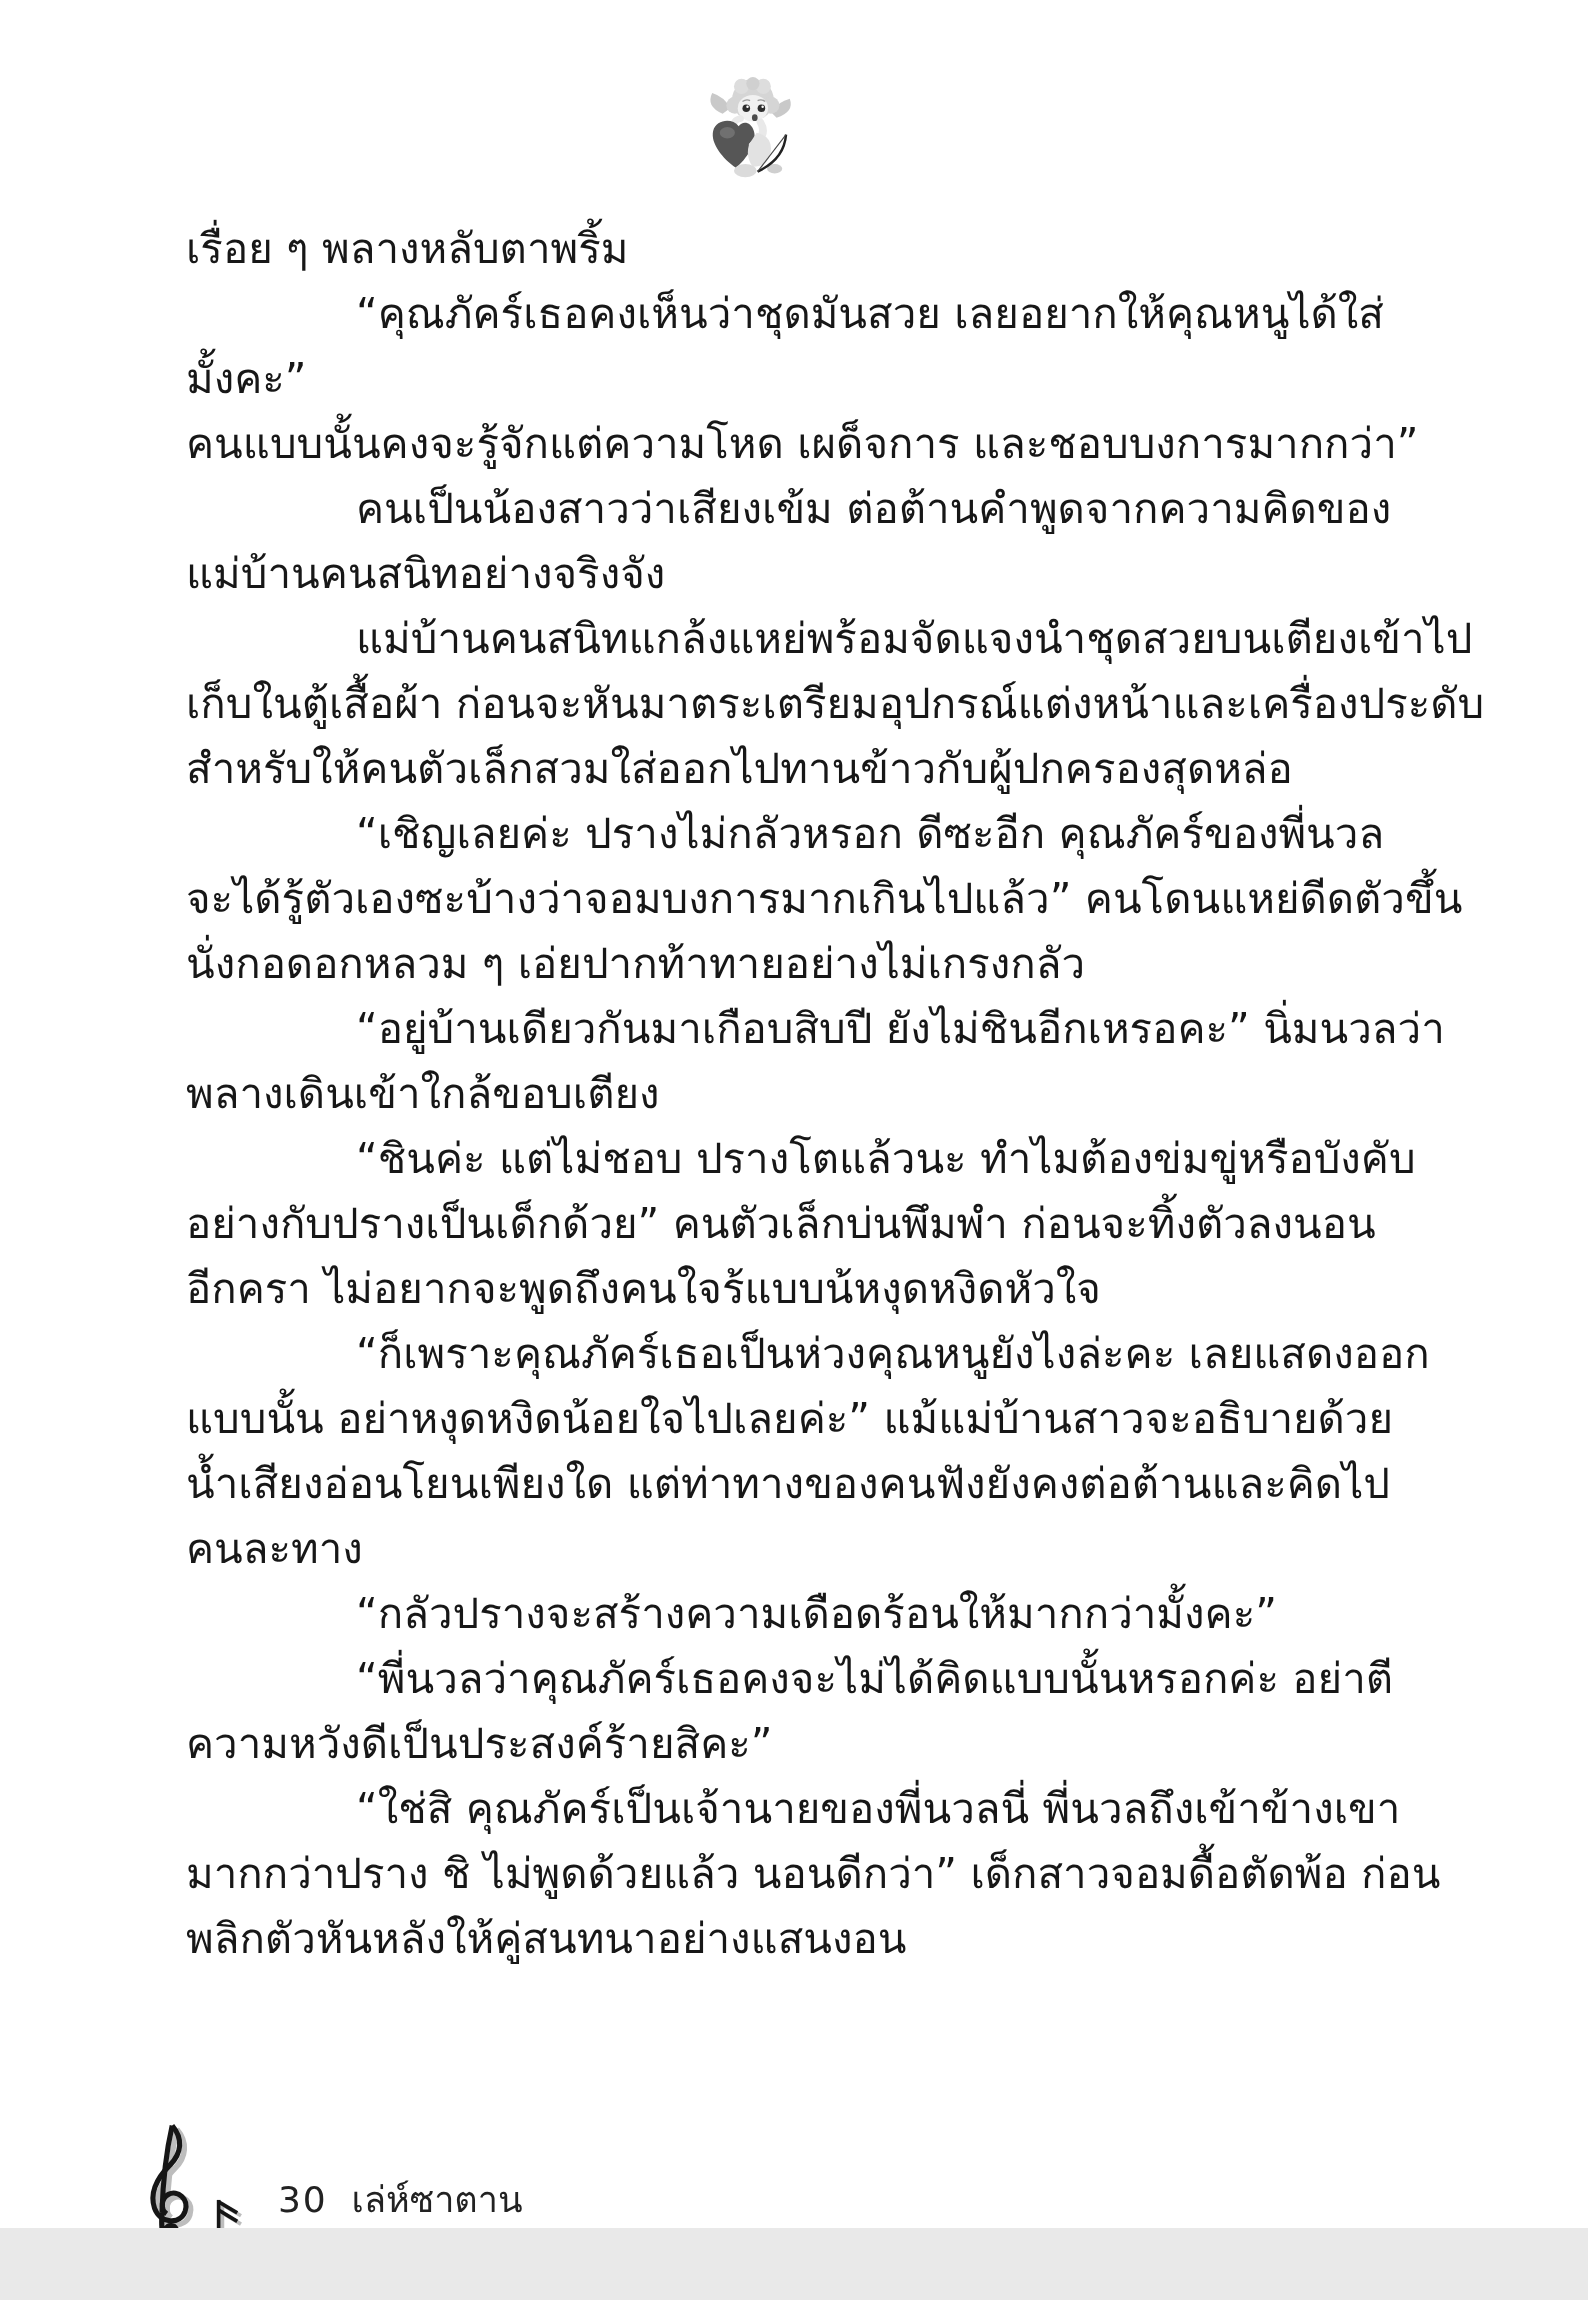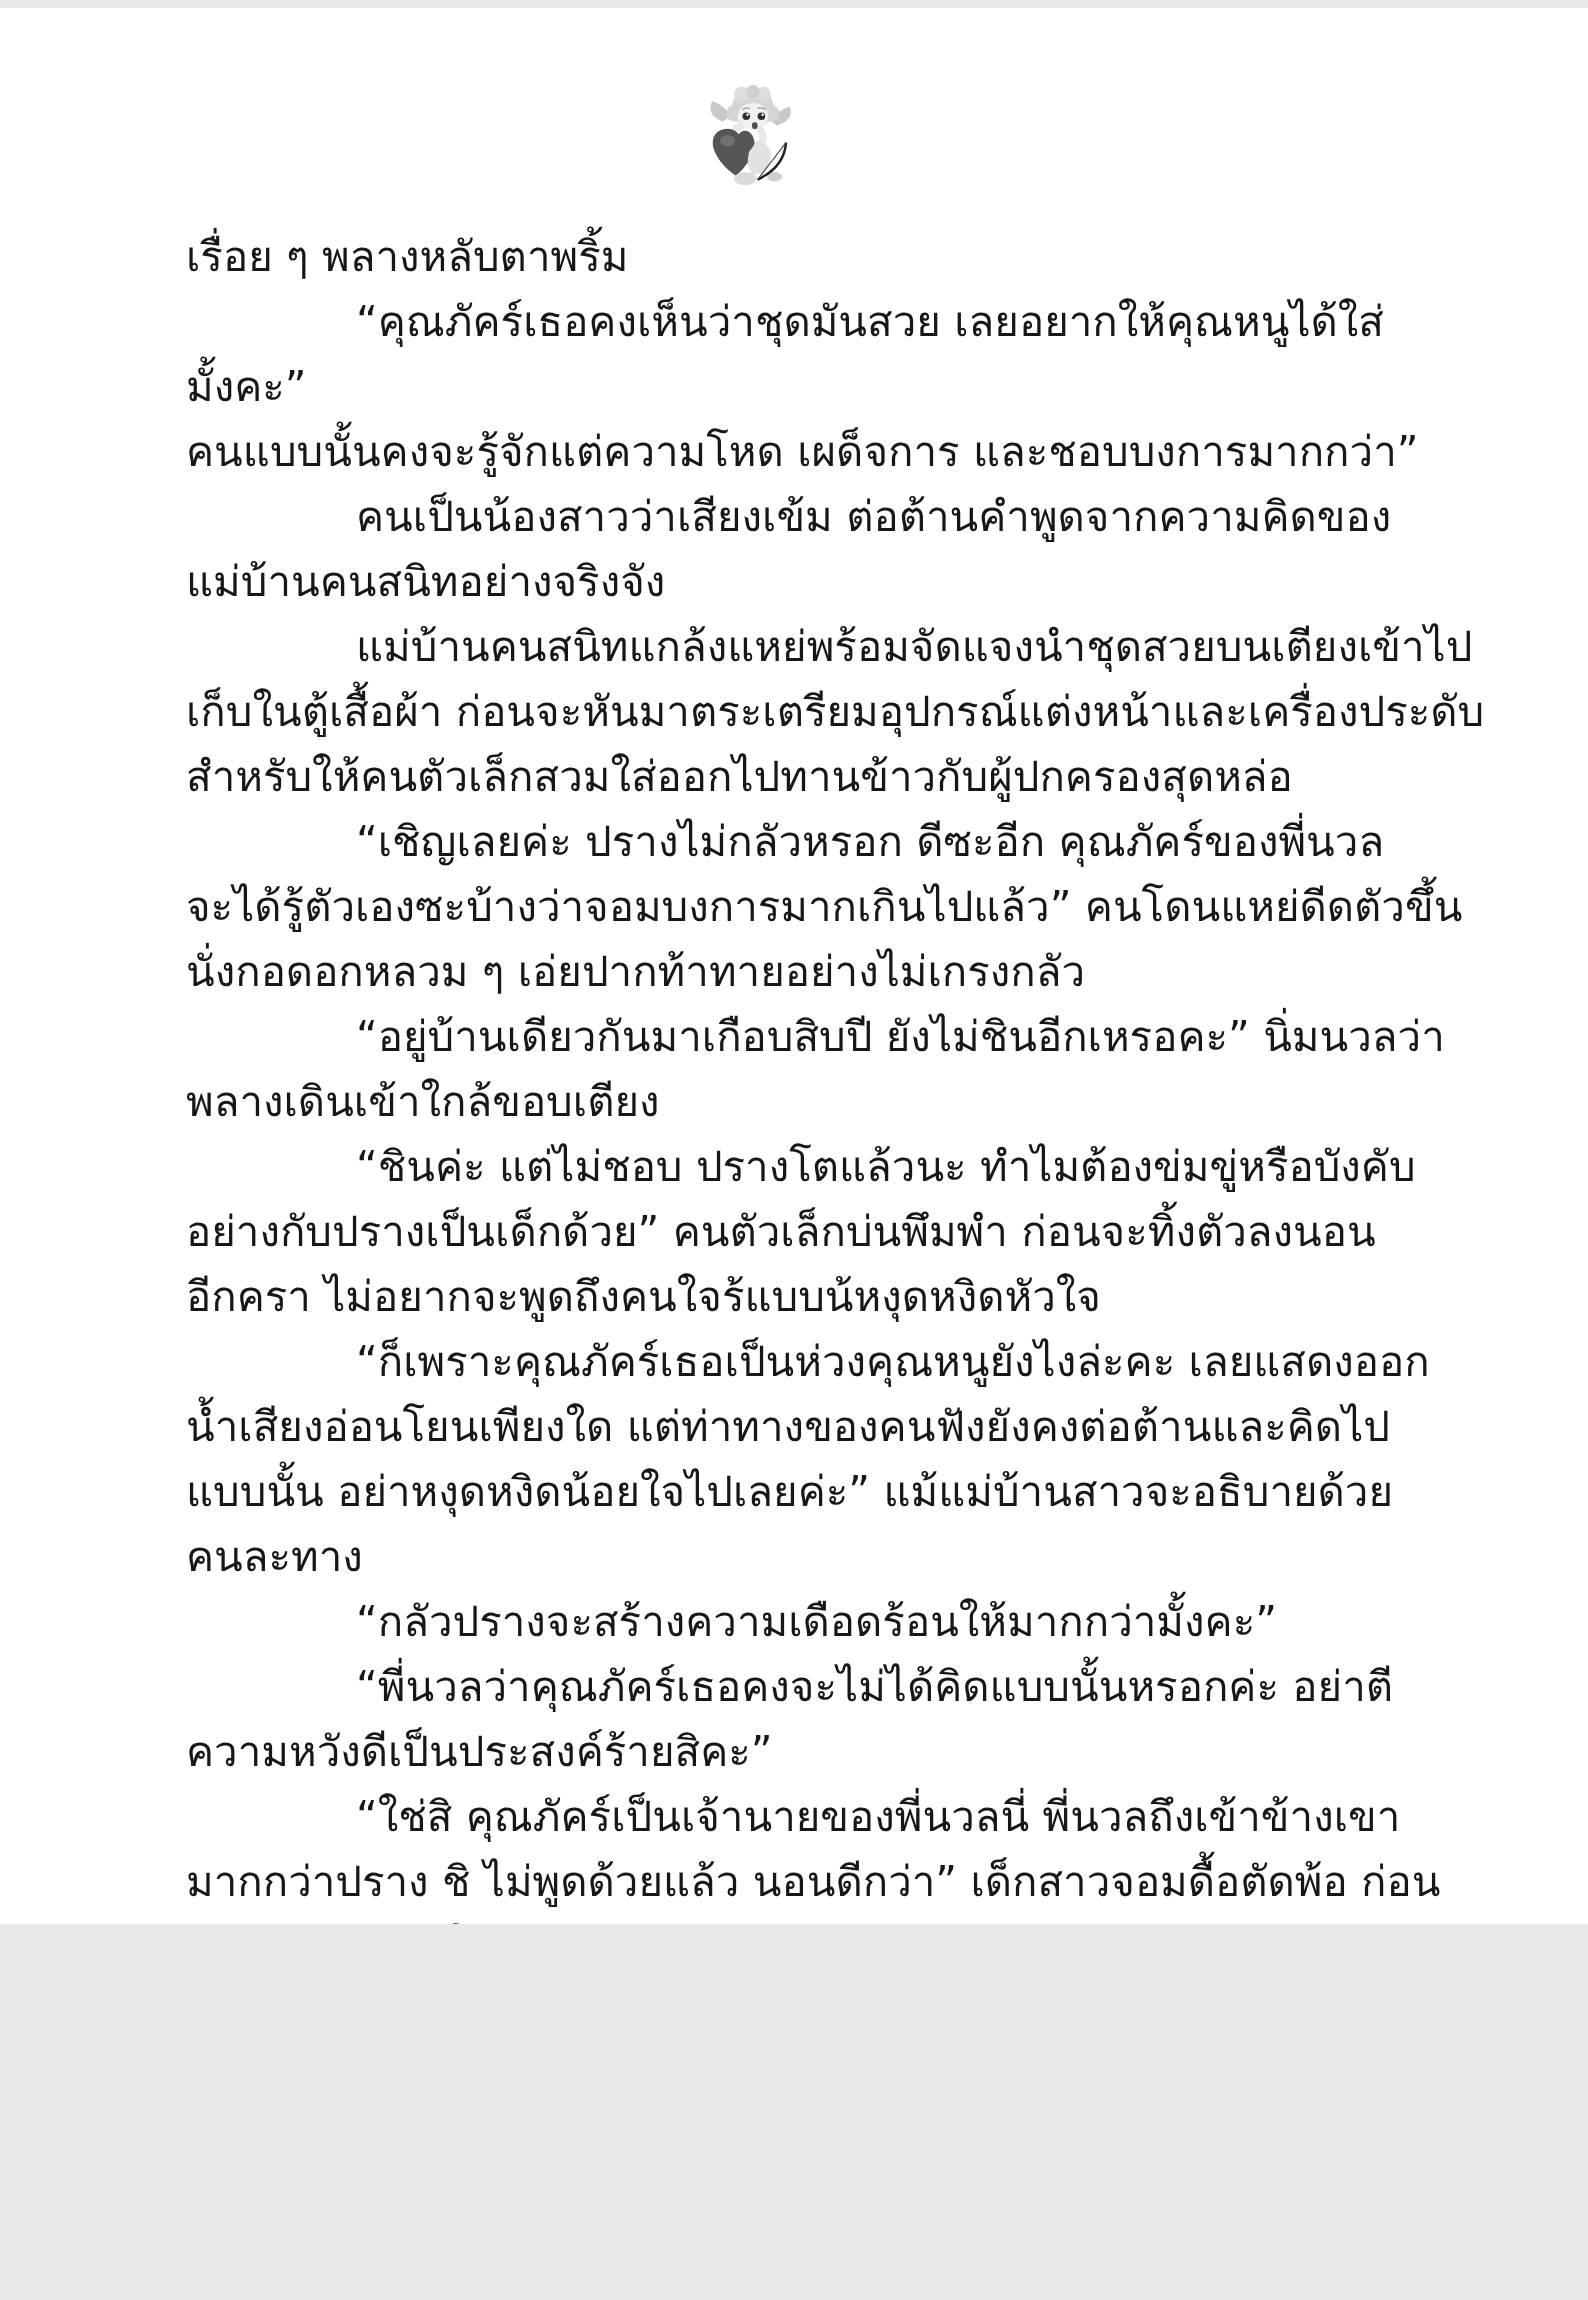--- a/index.html
+++ b/index.html
@@ -1,19 +1,19 @@
 <!DOCTYPE html>
 <html lang="th" style="font-size:15px"><head>
 <meta charset="utf-8">
 <style>
   html,body{margin:0;padding:0;background:#e9e9e9;}
   .page{
     position:relative;
-    width:1589px;height:1916px;
-    margin:8px auto;
+    width:1589px;height:2228px;
+    margin:0 auto;
     background:#ffffff;
     overflow:hidden;
     font-family:"DejaVu Sans", sans-serif;
     color:#171717;
   }
   
   .cupid{
     position:absolute;left:702px;top:76px;
     width:98px;height:106px;
   }
@@ -95,22 +95,22 @@
       <div class="line">สำหรับให้คนตัวเล็กสวมใส่ออกไปทานข้าวกับผู้ปกครองสุดหล่อ</div>
       <div class="line indent">“เชิญเลยค่ะ ปรางไม่กลัวหรอก ดีซะอีก คุณภัคร์ของพี่นวล</div>
       <div class="line">จะได้รู้ตัวเองซะบ้างว่าจอมบงการมากเกินไปแล้ว” คนโดนแหย่ดีดตัวขึ้น</div>
       <div class="line">นั่งกอดอกหลวม ๆ เอ่ยปากท้าทายอย่างไม่เกรงกลัว</div>
       <div class="line indent">“อยู่บ้านเดียวกันมาเกือบสิบปี ยังไม่ชินอีกเหรอคะ” นิ่มนวลว่า</div>
       <div class="line">พลางเดินเข้าใกล้ขอบเตียง</div>
       <div class="line indent">“ชินค่ะ แต่ไม่ชอบ ปรางโตแล้วนะ ทำไมต้องข่มขู่หรือบังคับ</div>
       <div class="line">อย่างกับปรางเป็นเด็กด้วย” คนตัวเล็กบ่นพึมพำ ก่อนจะทิ้งตัวลงนอน</div>
       <div class="line">อีกครา ไม่อยากจะพูดถึงคนใจร้แบบน้หงุดหงิดหัวใจ</div>
       <div class="line indent">“ก็เพราะคุณภัคร์เธอเป็นห่วงคุณหนูยังไงล่ะคะ เลยแสดงออก</div>
+      <div class="line">แบบนั้น อย่าหงุดหงิดน้อยใจไปเลยค่ะ” แม้แม่บ้านสาวจะอธิบายด้วย</div>
       <div class="line">น้ำเสียงอ่อนโยนเพียงใด แต่ท่าทางของคนฟังยังคงต่อต้านและคิดไป</div>
-      <div class="line">แบบนั้น อย่าหงุดหงิดน้อยใจไปเลยค่ะ” แม้แม่บ้านสาวจะอธิบายด้วย</div>
       <div class="line">คนละทาง</div>
       <div class="line indent">“กลัวปรางจะสร้างความเดือดร้อนให้มากกว่ามั้งคะ”</div>
       <div class="line indent">“พี่นวลว่าคุณภัคร์เธอคงจะไม่ได้คิดแบบนั้นหรอกค่ะ อย่าตี</div>
       <div class="line">ความหวังดีเป็นประสงค์ร้ายสิคะ”</div>
       <div class="line indent">“ใช่สิ คุณภัคร์เป็นเจ้านายของพี่นวลนี่ พี่นวลถึงเข้าข้างเขา</div>
       <div class="line">มากกว่าปราง ชิ ไม่พูดด้วยแล้ว นอนดีกว่า” เด็กสาวจอมดื้อตัดพ้อ ก่อน</div>
       <div class="line">พลิกตัวหันหลังให้คู่สนทนาอย่างแสนงอน</div>
     </div>
 
   <svg class="footer-ornament" viewBox="0 0 128 170" aria-hidden="true">

